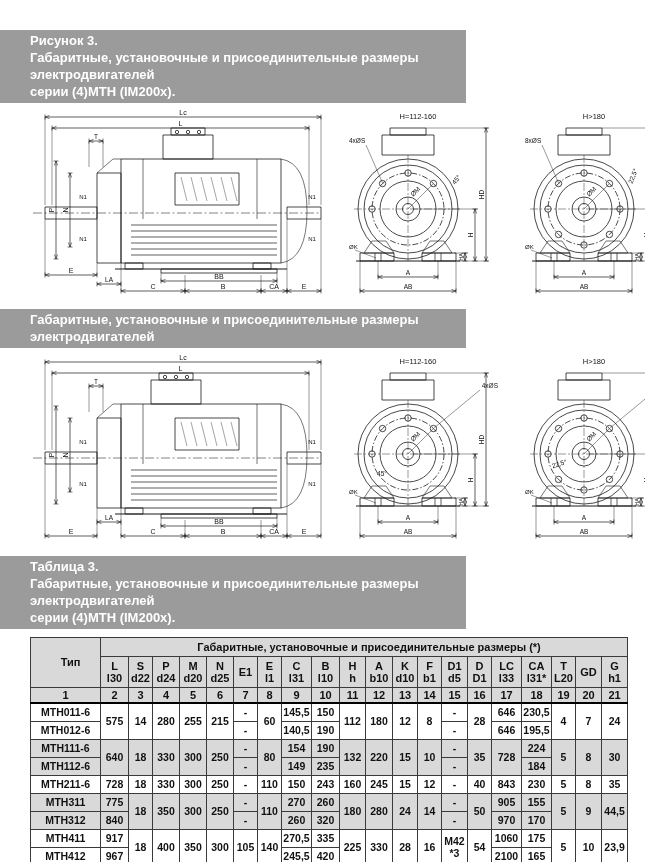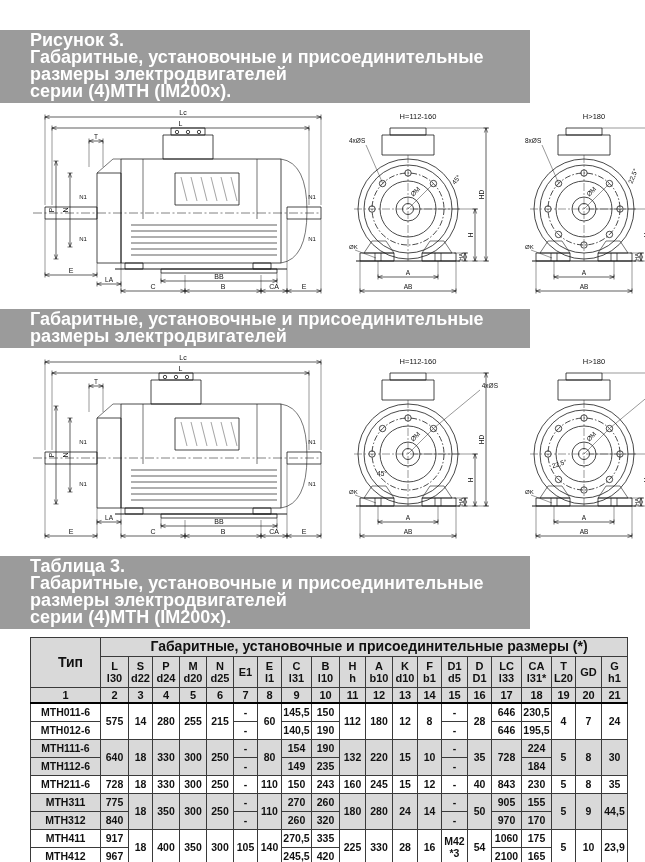--- a/index.html
+++ b/index.html
@@ -1,29 +1,29 @@
 <!DOCTYPE html>
 <html><head>
 <meta charset="utf-8">
 <style>
   html,body{margin:0;padding:0;}
   body{width:645px;height:862px;background:#ffffff;overflow:hidden;
        font-family:"Liberation Sans",sans-serif;color:#111;}
-  .banner{background:#9b9b9b;color:#fff;font-weight:bold;font-size:18px;line-height:17px;
-          width:530px;box-sizing:border-box;padding:2px 8px 3px 30px;}
+  .banner{background:#9b9b9b;color:#fff;font-weight:bold;font-size:13px;line-height:17px;
+          width:466px;box-sizing:border-box;padding:2px 8px 3px 30px;}
   .banner.first{margin-top:30px;}
   .banner.mid{margin-top:14px;}
   .banner.tbl{margin-top:16px;}
   .draw-row{display:flex;align-items:flex-start;margin:6px 0 0 25px;height:186px;gap:21px;}
   .slot{flex:0 0 auto;}
   table.dim{border-collapse:collapse;table-layout:fixed;width:597px;margin:8px 0 0 30px;
             font-size:10.5px;font-weight:bold;text-align:center;border:1.5px solid #000;}
   table.dim td{border:1px solid #3a3a3a;padding:0;vertical-align:middle;line-height:1.12;
                overflow:hidden;}
-  tr.h1 td{height:18px;font-size:14px;padding-left:10px;}
+  tr.h1 td{height:18px;font-size:11px;padding-left:10px;}
   tr.h2 td{height:30px;font-size:11px;}
   tr.nums td{height:14px;border-bottom:2px solid #000;font-size:11px;}
   tr.data td{height:17px;}
   tr.shade td{background:#d9d9d9;}
   td.pre{white-space:pre-line;}
   td.typ{text-align:center;}
   svg line,svg path,svg rect,svg circle{vector-effect:non-scaling-stroke;}
 </style>
 </head>
 <body>

